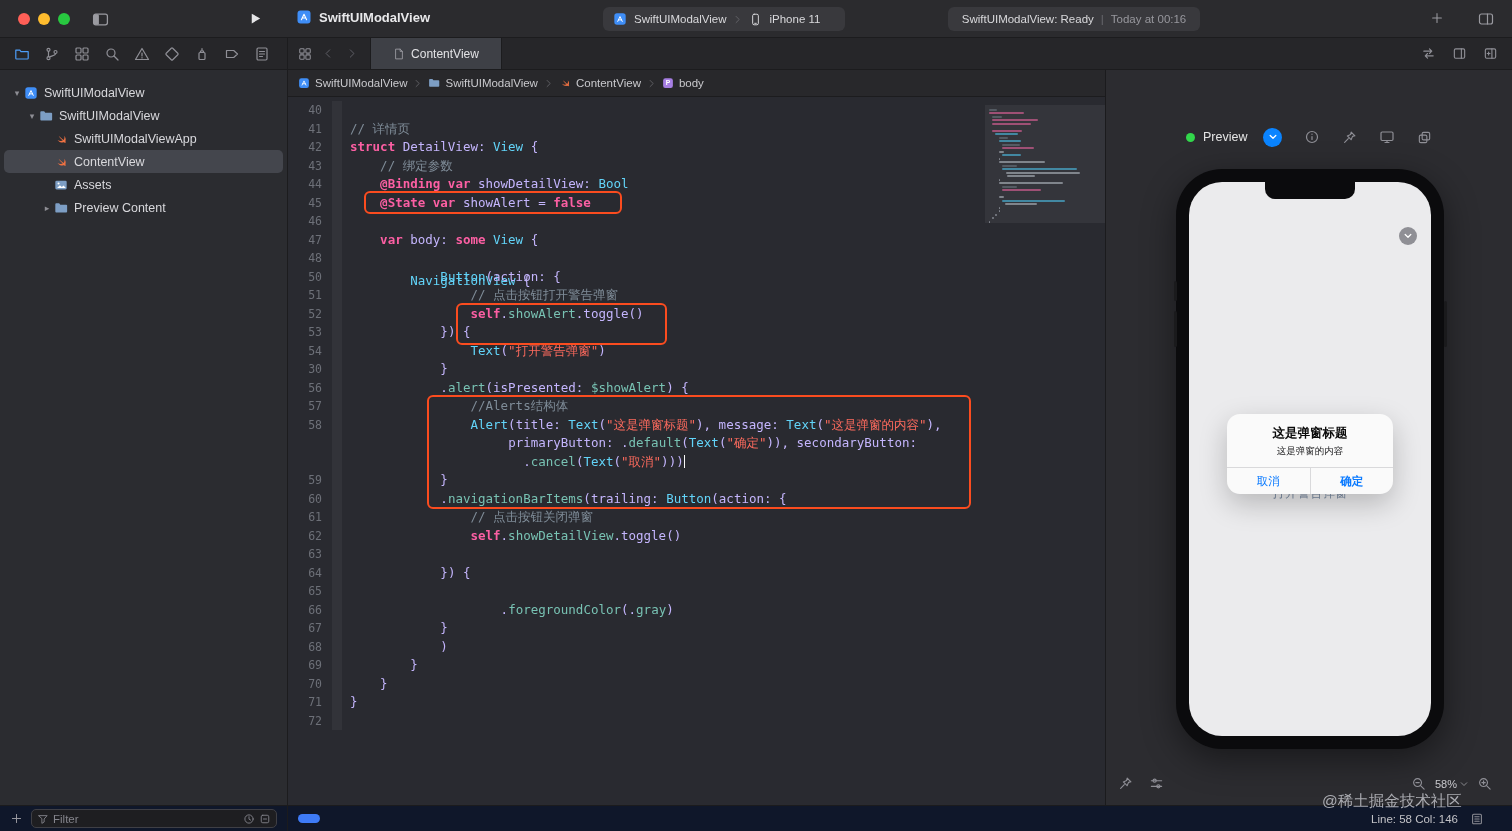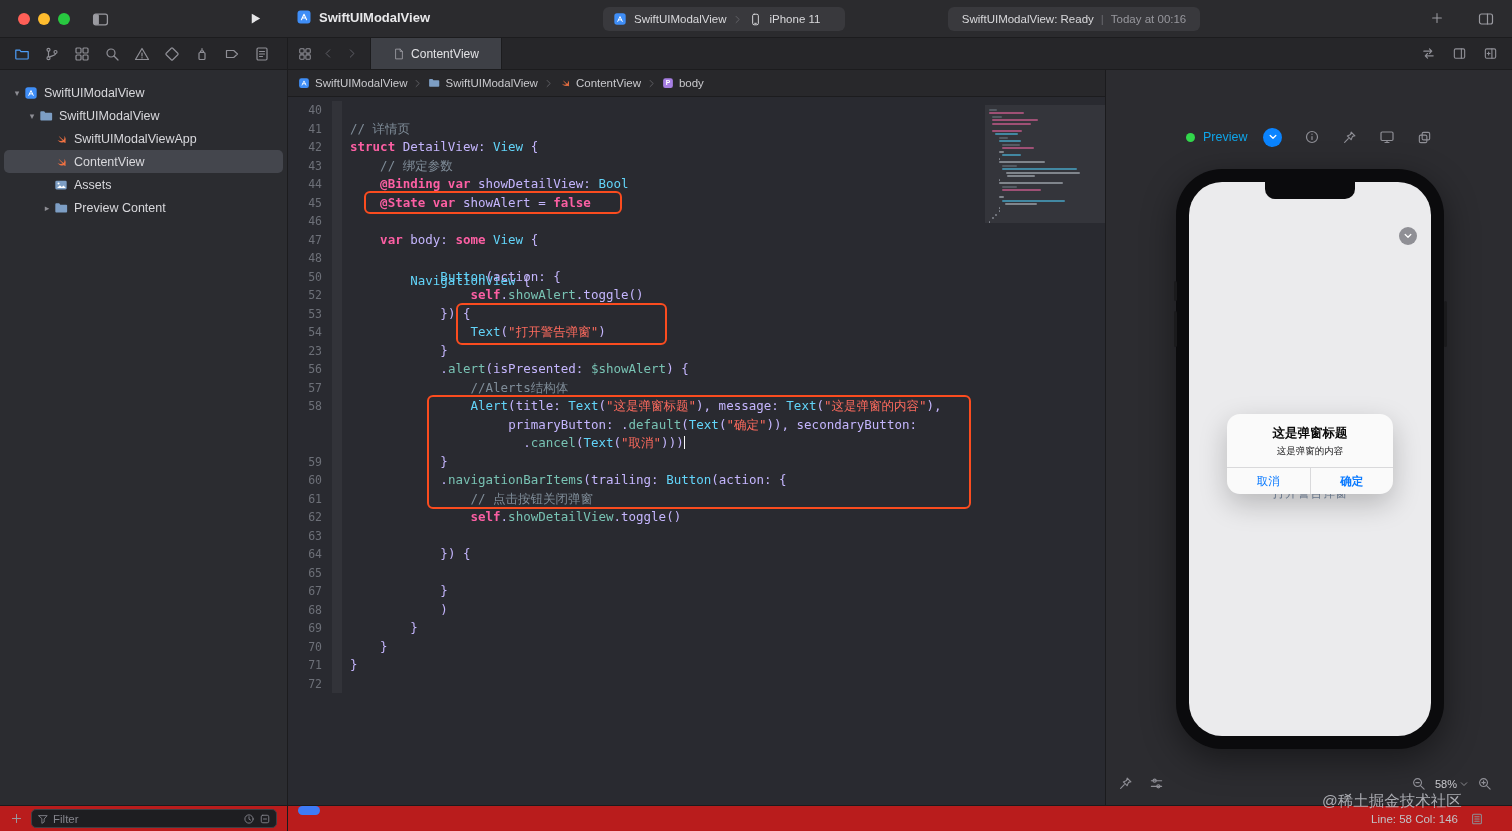--- a/index.html
+++ b/index.html
@@ -69,21 +69,21 @@
 
   .minimap{flex:0 0 120px;position:relative;background:#292a30;padding-top:8px;}
   .mm-band{position:absolute;left:0;right:0;top:8px;height:118px;background:rgba(255,255,255,0.055);}
   .mm-row{height:3.5px;display:flex;}
   .mm-bar{height:2.2px;border-radius:1px;opacity:.85;}
 
   
   .canvas{flex:0 0 407px;position:relative;background:#2c2c30;border-left:1px solid #1b1b1d;}
   .preview-bar{position:absolute;left:80px;top:53px;height:28px;display:flex;align-items:center;color:#8f8f96;}
   .pv-dot{width:9px;height:9px;border-radius:50%;background:#32d74b;margin-right:8px;}
-  .pv-label{font-size:12.5px;color:#0ea5e9;}
+  .pv-label{font-size:12.5px;color:#e5e5e5;}
   .pv-live{width:19px;height:19px;border-radius:50%;background:#0a84ff;margin-left:16px;display:flex;align-items:center;justify-content:center;color:#fff;}
   .pv-ic{margin-left:22px;display:inline-flex;}
 
   .phone{position:absolute;left:70px;top:99px;width:268px;height:580px;background:#0b0b0d;border-radius:46px;box-shadow:0 10px 34px rgba(0,0,0,.45);}
   .side-btn{position:absolute;background:#1a1a1c;border-radius:2px;}
   .sb-l1{left:-2.5px;top:112px;width:3px;height:20px;}
   .sb-l2{left:-2.5px;top:142px;width:3px;height:36px;}
   .sb-r1{right:-2.5px;top:132px;width:3px;height:46px;}
   .phone-screen{position:absolute;left:13px;top:13px;width:242px;height:554px;background:#ebebed;border-radius:33px;overflow:hidden;}
   .notch{position:absolute;left:50%;transform:translateX(-50%);top:0;width:90px;height:17px;background:#0b0b0d;border-bottom-left-radius:10px;border-bottom-right-radius:10px;}
@@ -94,21 +94,21 @@
   .alert-msg{margin-top:3px;font-size:9.5px;color:#1c1c1e;}
   .alert-buttons{margin-top:9px;border-top:1px solid #d9d9db;height:27px;display:flex;}
   .alert-btn{flex:1;display:flex;align-items:center;justify-content:center;font-size:11.5px;color:#0a7aff;}
   .alert-btn.confirm{border-left:1px solid #d9d9db;font-weight:bold;}
 
   .canvas-left-icons{position:absolute;left:12px;top:706px;display:flex;gap:16px;color:#8f8f96;}
   .zoom-bar{position:absolute;right:20px;top:706px;display:flex;align-items:center;gap:9px;color:#8f8f96;}
   .zoom-val{font-size:11px;color:#c8c8cc;display:flex;align-items:center;gap:3px;}
 
   
-  .statusbar{height:26px;flex:0 0 auto;background:#b91c1c;border-top:1px solid #1b1b1d;display:flex;}
+  .statusbar{height:26px;flex:0 0 auto;background:#0f172a;border-top:1px solid #1b1b1d;display:flex;align-items:center;}
   .sb-left{width:288px;flex:0 0 auto;display:flex;align-items:center;gap:8px;padding:0 10px;border-right:1px solid #1b1b1d;align-self:stretch;}
   .sb-plus{color:#9a9aa0;display:inline-flex;}
   .filter-field{flex:1;height:19px;border-radius:5px;background:#1e1e21;border:1px solid #3f3f45;display:flex;align-items:center;padding:0 5px;gap:4px;color:#85858c;}
   .filter-field input{flex:1;min-width:0;background:transparent;border:none;outline:none;font-size:11.5px;color:#d0d0d4;font-family:"Liberation Sans","DejaVu Sans",sans-serif;}
   .filter-field input::placeholder{color:#85858c;}
   .activity{width:22px;height:9px;border-radius:4.5px;background:#3e7bf7;margin-left:10px;}
   .sb-right{margin-left:auto;display:flex;align-items:center;gap:12px;padding-right:28px;color:#8f8f96;}
   .linecol{font-size:11.5px;color:#c2c2c6;}
 
   .watermark{position:absolute;left:1322px;top:791px;font-size:15.5px;color:#b9bac0;opacity:.9;z-index:50;}
@@ -454,36 +454,41 @@
               <span class="gutter">48</span>
               <span class="ribbon"></span>
               <span class="code-text" style="padding-left: 68.24px; margin-top: 23px;"><span class="tk-t">NavigationView</span><span class="tk-p"> {</span></span>
             </div>
             <div class="code-row">
               <span class="gutter">50</span>
               <span class="ribbon"></span>
               <span class="code-text" style="padding-left: 98.36px; text-align: right;"><span class="tk-t">Button</span><span class="tk-p">(action: {</span></span>
             </div>
             <div class="code-row">
+              <span class="gutter">51</span>
+              <span class="ribbon"></span>
+              <span class="code-text" style="padding-left: 128.48px;"><span class="tk-c">// 点击按钮打开警告弹窗</span></span>
+            </div>
+            <div class="code-row">
               <span class="gutter">52</span>
               <span class="ribbon"></span>
               <span class="code-text" style="padding-left: 128.48px;"><span class="tk-k">self</span><span class="tk-p">.</span><span class="tk-m">showAlert</span><span class="tk-p">.toggle()</span></span>
             </div>
             <div class="code-row">
               <span class="gutter">53</span>
               <span class="ribbon"></span>
               <span class="code-text" style="padding-left: 98.36px;"><span class="tk-p">}) {</span></span>
             </div>
             <div class="code-row">
               <span class="gutter">54</span>
               <span class="ribbon"></span>
               <span class="code-text" style="padding-left: 128.48px;"><span class="tk-t">Text</span><span class="tk-p">(</span><span class="tk-s">"打开警告弹窗"</span><span class="tk-p">)</span></span>
             </div>
             <div class="code-row">
-              <span class="gutter">23</span>
+              <span class="gutter">30</span>
               <span class="ribbon"></span>
               <span class="code-text" style="padding-left: 98.36px;"><span class="tk-p">}</span></span>
             </div>
             <div class="code-row">
               <span class="gutter">56</span>
               <span class="ribbon"></span>
               <span class="code-text" style="padding-left: 98.36px;"><span class="tk-p">.</span><span class="tk-m">alert</span><span class="tk-p">(isPresented: </span><span class="tk-m">$showAlert</span><span class="tk-p">) {</span></span>
             </div>
             <div class="code-row">
               <span class="gutter">57</span>
@@ -531,20 +536,25 @@
               <span class="code-text" style="padding-left: 8px;"></span>
             </div>
             <div class="code-row">
               <span class="gutter">64</span>
               <span class="ribbon"></span>
               <span class="code-text" style="padding-left: 98.36px;"><span class="tk-p">}) {</span></span>
             </div>
             <div class="code-row">
               <span class="gutter">65</span>
               <span class="ribbon"></span>
+            </div>
+            <div class="code-row">
+              <span class="gutter">66</span>
+              <span class="ribbon"></span>
+              <span class="code-text" style="padding-left: 158.6px;"><span class="tk-p">.</span><span class="tk-m">foregroundColor</span><span class="tk-p">(.</span><span class="tk-m">gray</span><span class="tk-p">)</span></span>
             </div>
             <div class="code-row">
               <span class="gutter">67</span>
               <span class="ribbon"></span>
               <span class="code-text" style="padding-left: 98.36px;"><span class="tk-p">}</span></span>
             </div>
             <div class="code-row">
               <span class="gutter">68</span>
               <span class="ribbon"></span>
               <span class="code-text" style="padding-left: 98.36px;"><span class="tk-p">)</span></span>

